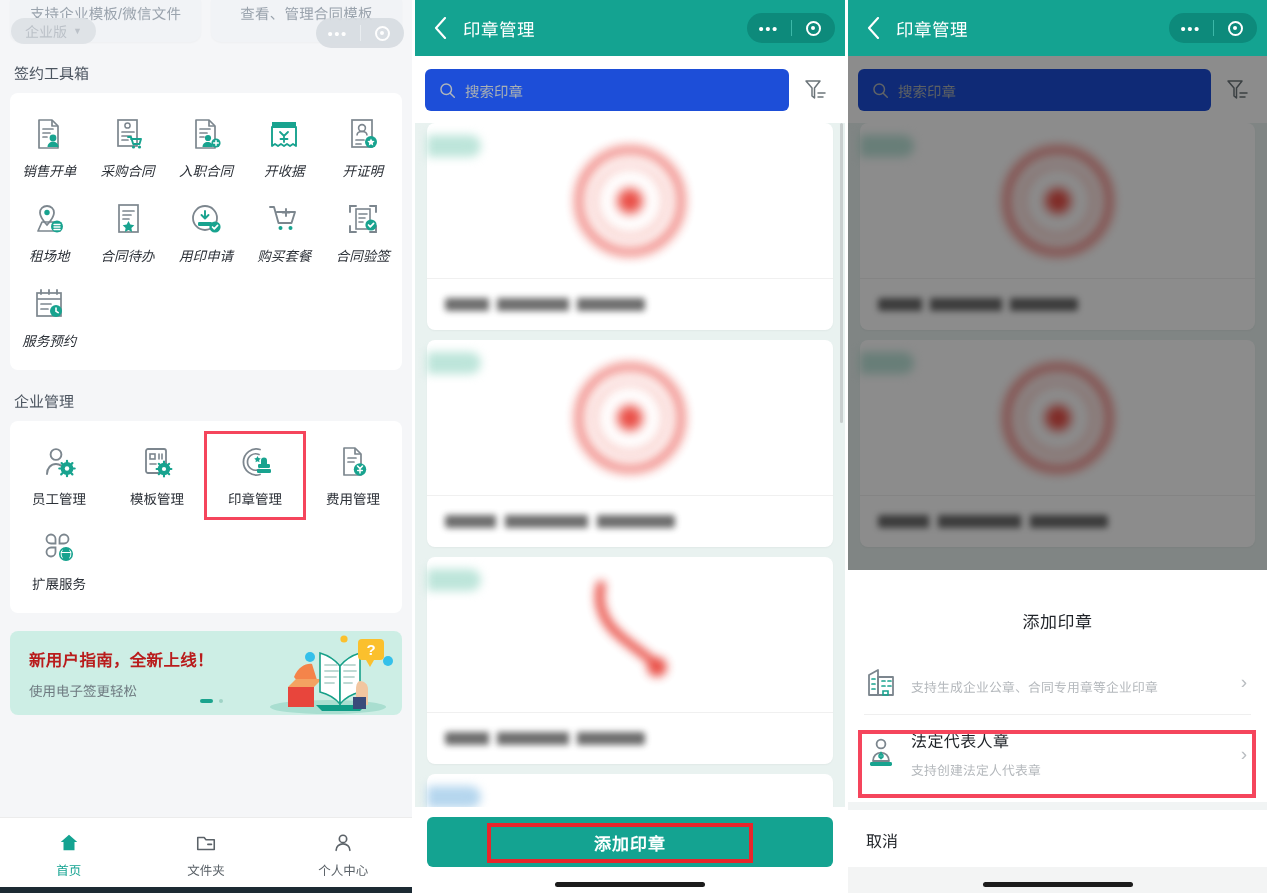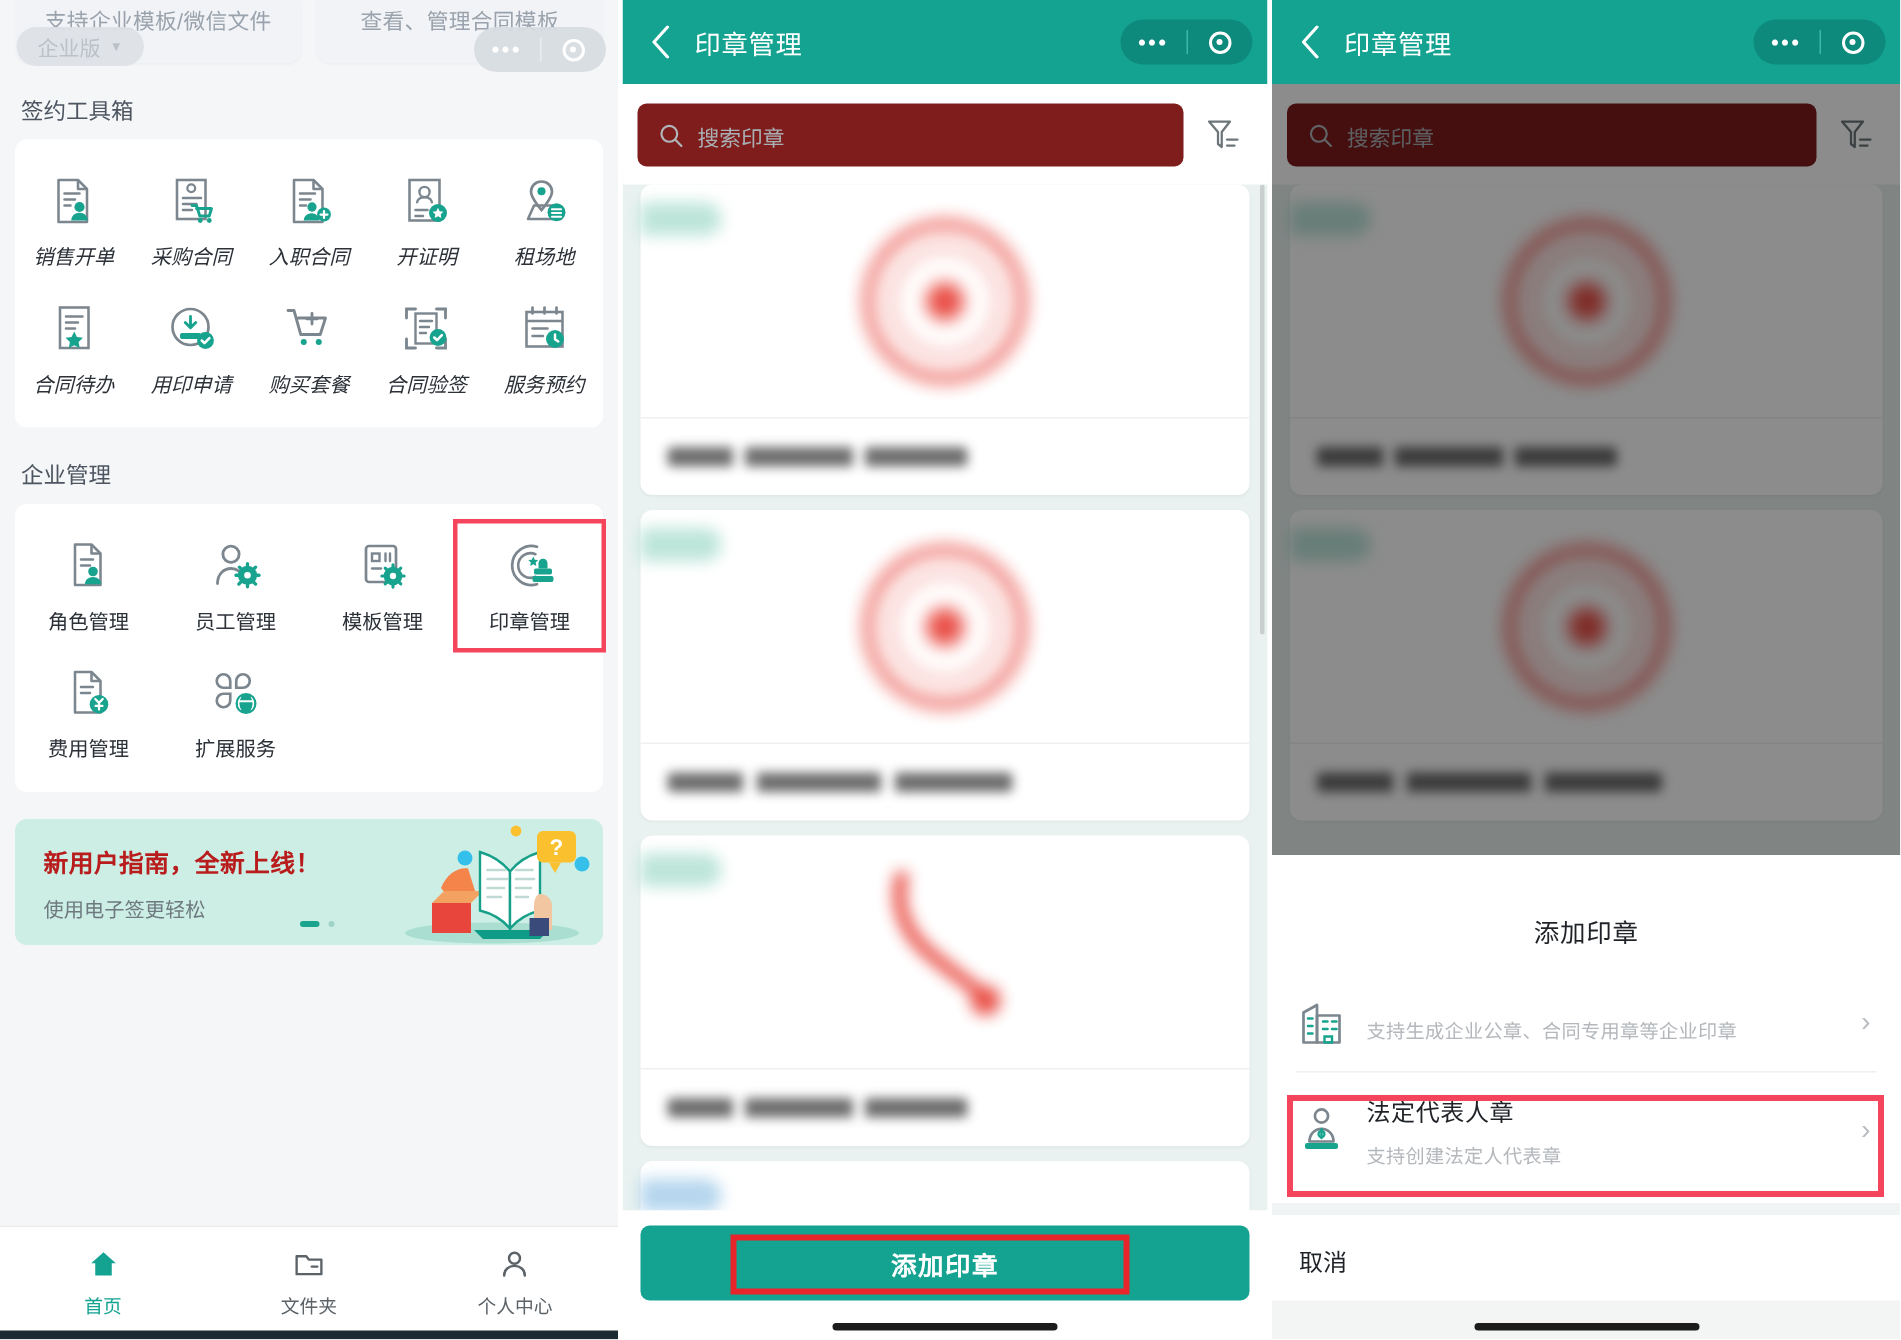--- a/index.html
+++ b/index.html
@@ -99,21 +99,21 @@
     border-radius: 15px; background: #0d8a7b; display: flex; align-items: center;
   }
   .navbar .cap .dots { flex:1; text-align:center; color:#fff; font-size:15px; letter-spacing:1.5px; line-height:1; }
   .navbar .cap .sep { width:1px; height:16px; background:#3cb8a8; }
   .navbar .cap .tgt { flex:1; display:flex; align-items:center; justify-content:center; }
   .navbar .cap .tgt i { width:15px; height:15px; border:2px solid #fff; border-radius:50%; display:block; position:relative; }
   .navbar .cap .tgt i::after { content:""; position:absolute; left:3.5px; top:3.5px; width:4px; height:4px; border-radius:50%; background:#fff; }
 
   .searchrow { display: flex; align-items: center; gap: 6px; padding: 13px 10px 12px; background: #fff; position: relative; z-index: 4; }
   .searchbox {
-    flex: 1; height: 42px; background: #7f1d1d; border-radius: 6px;
+    flex: 1; height: 42px; background: #1d4ed8; border-radius: 6px;
     display: flex; align-items: center; padding: 0 14px; gap: 9px;
   }
   .searchbox .ph { color: #a9b0b4; font-size: 14.5px; }
   .filter-btn { width: 40px; height: 42px; display: flex; align-items: center; justify-content: center; }
 
   .listwrap { position: absolute; left:0; right:0; top: 113px; bottom: 86px; background: #e9f2f0; overflow: hidden; }
   .seal-card {
     margin: 10px 12px; background: #fff; border-radius: 8px; position: relative;
     box-shadow: 0 1px 2px rgba(0,0,0,.04);
   }
@@ -220,20 +220,28 @@
             <path d="M20 3v6h6" fill="none" stroke="#7c868e" stroke-width="1.7" stroke-linejoin="round"></path>
             <path d="M11 12h10M11 16h7M11 20h4" stroke="#7c868e" stroke-width="1.7" stroke-linecap="round"></path>
             <circle cx="19" cy="21" r="3.1" fill="#18a38f"></circle>
             <path d="M13.5 30c0-3 2.4-4.9 5.2-4.9s5.2 1.9 5.2 4.9z" fill="#18a38f"></path>
             <circle cx="27" cy="26" r="4.6" fill="#18a38f"></circle>
             <path d="M27 23.7v4.6M24.7 26h4.6" stroke="#fff" stroke-width="1.5" stroke-linecap="round"></path>
           </svg>
           <div class="lbl">入职合同</div>
         </div>
 
+        <div class="cell">
+          <svg class="ico" viewBox="0 0 34 34">
+            <rect x="5" y="5" width="24" height="5" fill="#18a38f"></rect>
+            <path d="M5 10h24v19l-3-2-3 2-3-2-3 2-3-2-3 2-3-2-3 2z" fill="none" stroke="#18a38f" stroke-width="1.9" stroke-linejoin="round"></path>
+            <path d="M13 15l4 4 4-4M17 19v6M13.5 22h7" stroke="#18a38f" stroke-width="1.8" stroke-linecap="round" fill="none"></path>
+          </svg>
+          <div class="lbl">开收据</div>
+        </div>
 
         <div class="cell">
           <svg class="ico" viewBox="0 0 34 34">
             <rect x="6" y="3" width="20" height="27" fill="none" stroke="#7c868e" stroke-width="1.7"></rect>
             <circle cx="16" cy="11" r="3.4" fill="none" stroke="#7c868e" stroke-width="1.6"></circle>
             <path d="M11 18.5c0-2.6 2.3-4 5-4s5 1.4 5 4" fill="none" stroke="#7c868e" stroke-width="1.6"></path>
             <path d="M10 23h8M10 27h5" stroke="#7c868e" stroke-width="1.7" stroke-linecap="round"></path>
             <circle cx="25" cy="25" r="6" fill="#18a38f"></circle>
             <path d="M25 21.5l1.1 2.3 2.5.3-1.8 1.8.4 2.5-2.2-1.2-2.2 1.2.4-2.5-1.8-1.8 2.5-.3z" fill="#fff"></path>
           </svg>
@@ -301,30 +309,20 @@
             <circle cx="24" cy="24" r="6" fill="#18a38f"></circle>
             <path d="M24 21v3.2l2.2 1.4" fill="none" stroke="#fff" stroke-width="1.6" stroke-linecap="round"></path>
           </svg>
           <div class="lbl">服务预约</div>
         </div>
       </div>
 
       <div class="sect-title">企业管理</div>
       <div class="card-box grid4">
 
-        <div class="cell">
-          <svg class="ico" viewBox="0 0 34 34">
-            <path d="M8 3h11l6 6v21H8z" fill="none" stroke="#7c868e" stroke-width="1.7" stroke-linejoin="round"></path>
-            <path d="M19 3v6h6" fill="none" stroke="#7c868e" stroke-width="1.7" stroke-linejoin="round"></path>
-            <path d="M12 13h8M12 17h6" stroke="#7c868e" stroke-width="1.7" stroke-linecap="round"></path>
-            <circle cx="20" cy="21" r="3.2" fill="#18a38f"></circle>
-            <path d="M14.6 29.5c0-3 2.4-4.9 5.4-4.9s5.4 1.9 5.4 4.9z" fill="#18a38f"></path>
-          </svg>
-          <div class="lbl">角色管理</div>
-        </div>
 
         <div class="cell">
           <svg class="ico" viewBox="0 0 34 34">
             <circle cx="14" cy="9.5" r="5.4" fill="none" stroke="#7c868e" stroke-width="1.9"></circle>
             <path d="M5 29c0-6 4-10 9-10 2 0 3.8.6 5.3 1.7" fill="none" stroke="#7c868e" stroke-width="1.9" stroke-linecap="round"></path>
             <circle cx="25" cy="23.5" r="6.4" fill="#18a38f"></circle>
             <circle cx="25" cy="23.5" r="2.2" fill="#fff"></circle>
             <path d="M25 15.8v2M25 29.2v2M17.3 23.5h2M30.7 23.5h2M19.6 18.1l1.4 1.4M29 28l1.4 1.4M30.4 18.1L29 19.5M20.6 28l-1.4 1.4" stroke="#18a38f" stroke-width="2.2" stroke-linecap="round"></path>
           </svg>
           <div class="lbl">员工管理</div>

